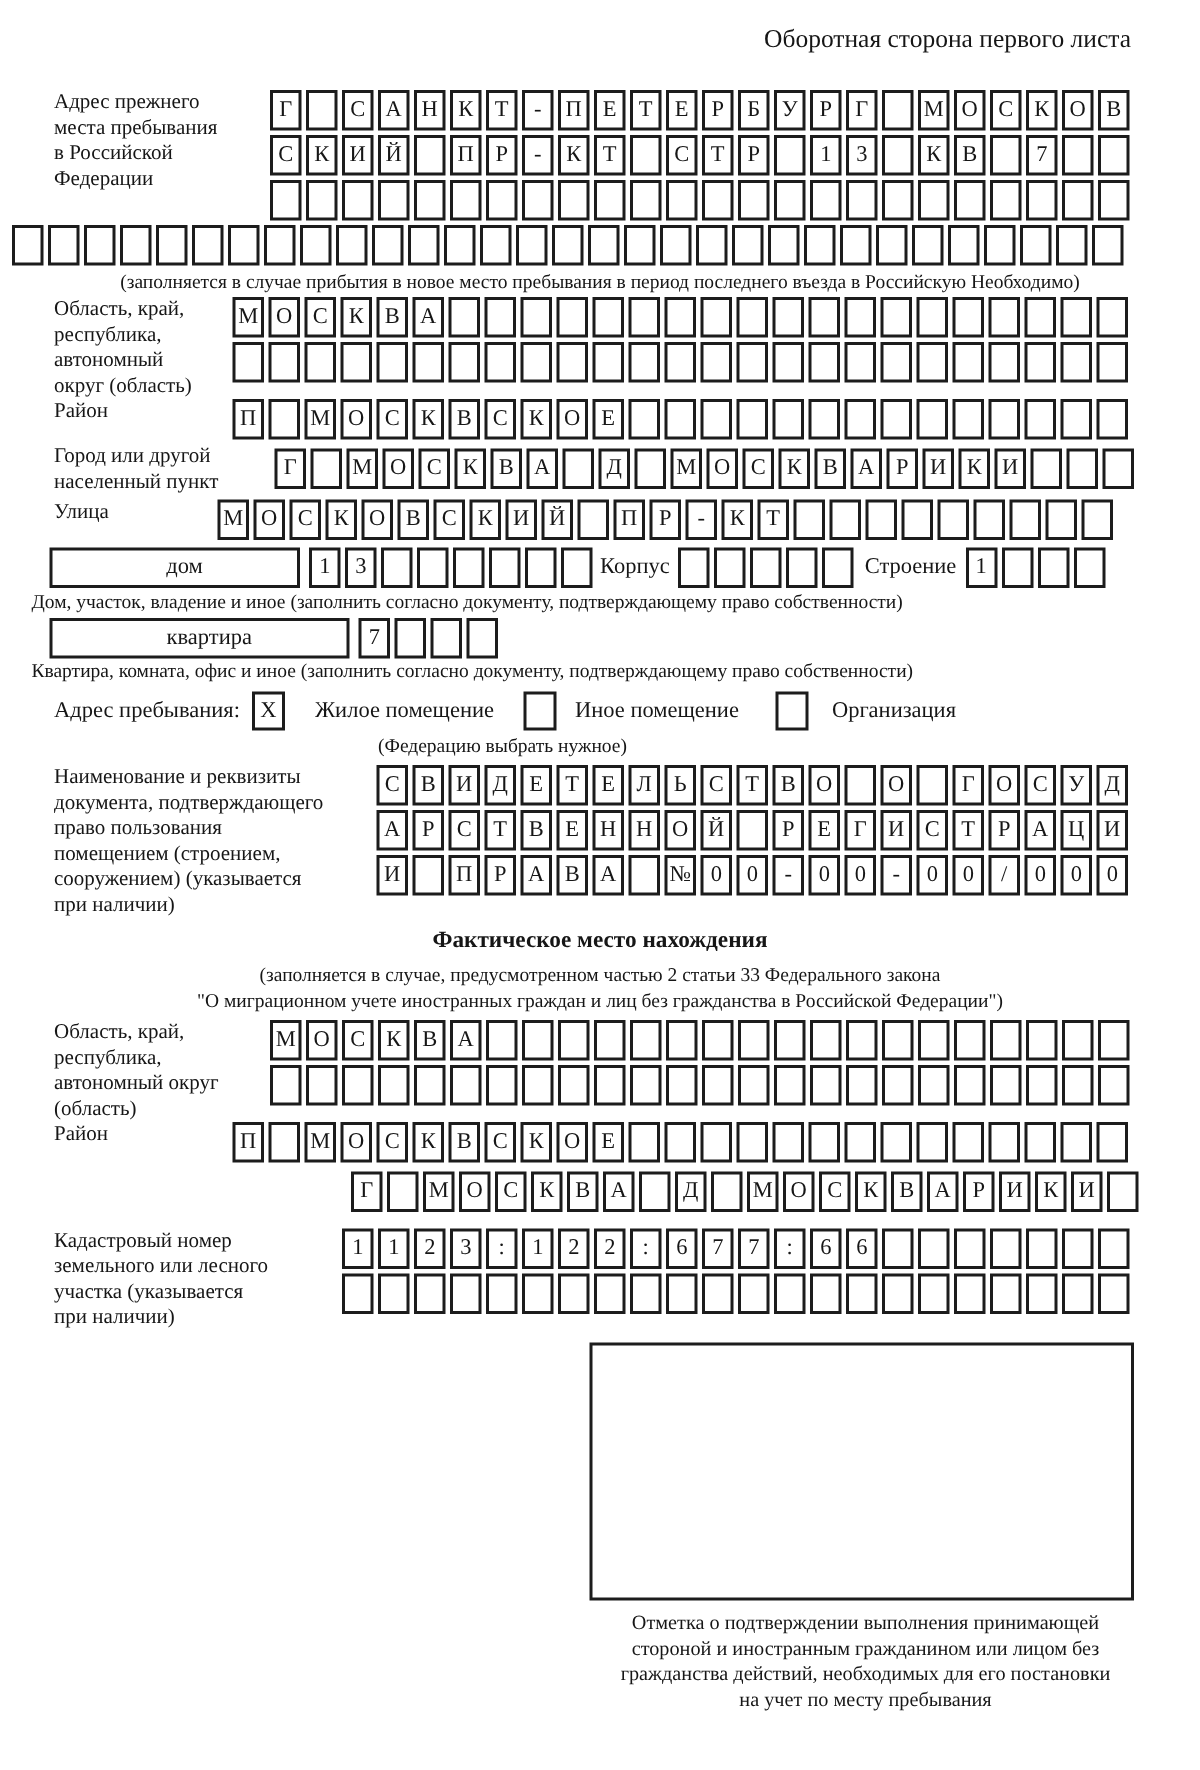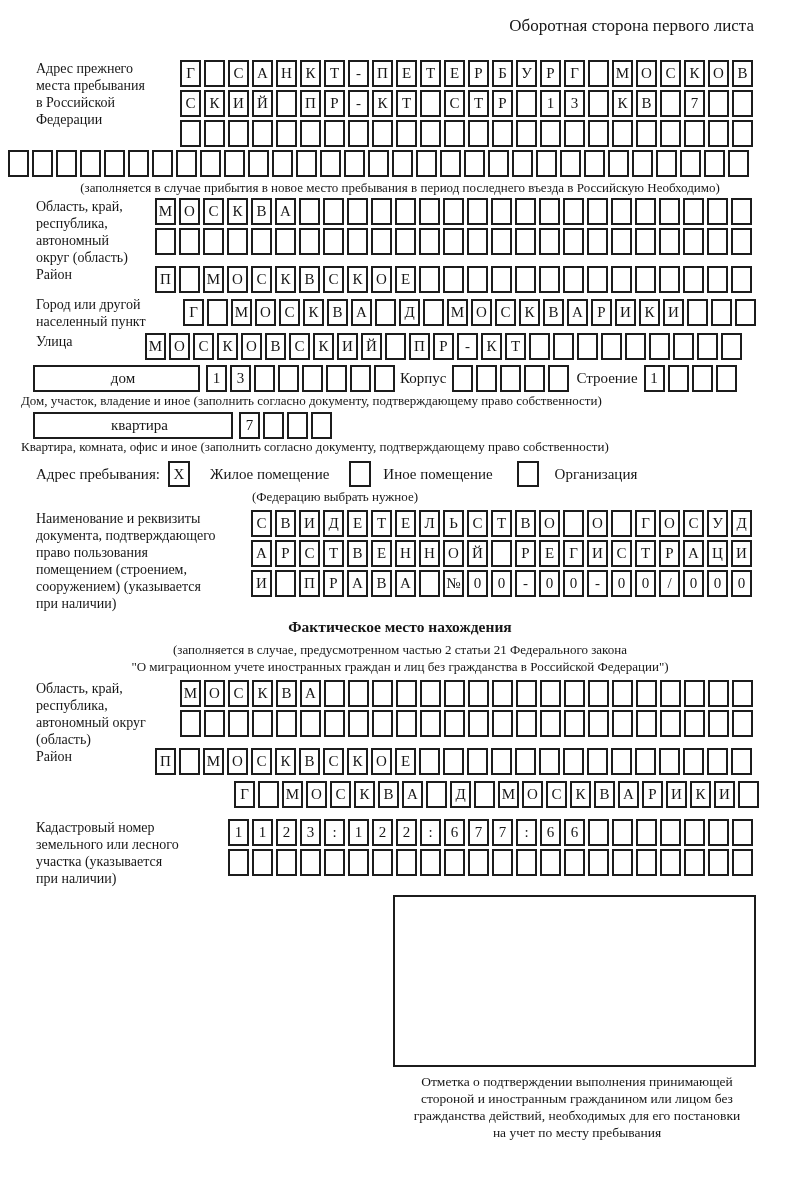--- a/index.html
+++ b/index.html
@@ -448,21 +448,21 @@
         <span class="cell">0</span>
         <span class="cell">0</span>
         <span class="cell">/</span>
         <span class="cell">0</span>
         <span class="cell">0</span>
         <span class="cell">0</span>
       </div>
   </div>
 
   <div class="title" style="margin-top:6px;height:19px;">Фактическое место нахождения</div>
-  <div class="cap cap-center" style="margin-top:4px;line-height:17px;">(заполняется в случае, предусмотренном частью 2 статьи 21 Федерального закона</div>
+  <div class="cap cap-center" style="margin-top:4px;line-height:17px;">(заполняется в случае, предусмотренном частью 2 статьи 33 Федерального закона</div>
   <div class="cap cap-center" style="line-height:17px;">"О миграционном учете иностранных граждан и лиц без гражданства в Российской Федерации")</div>
 
   <div class="field" style="height:68px;margin-top:5px;">
     <div class="flabel" style="width:140px;">Область, край,
 республика,
 автономный округ
 (область)</div>
     <div class="cellrow" style="margin-left:180px;">
         <span class="cell">М</span>
         <span class="cell">О</span>

